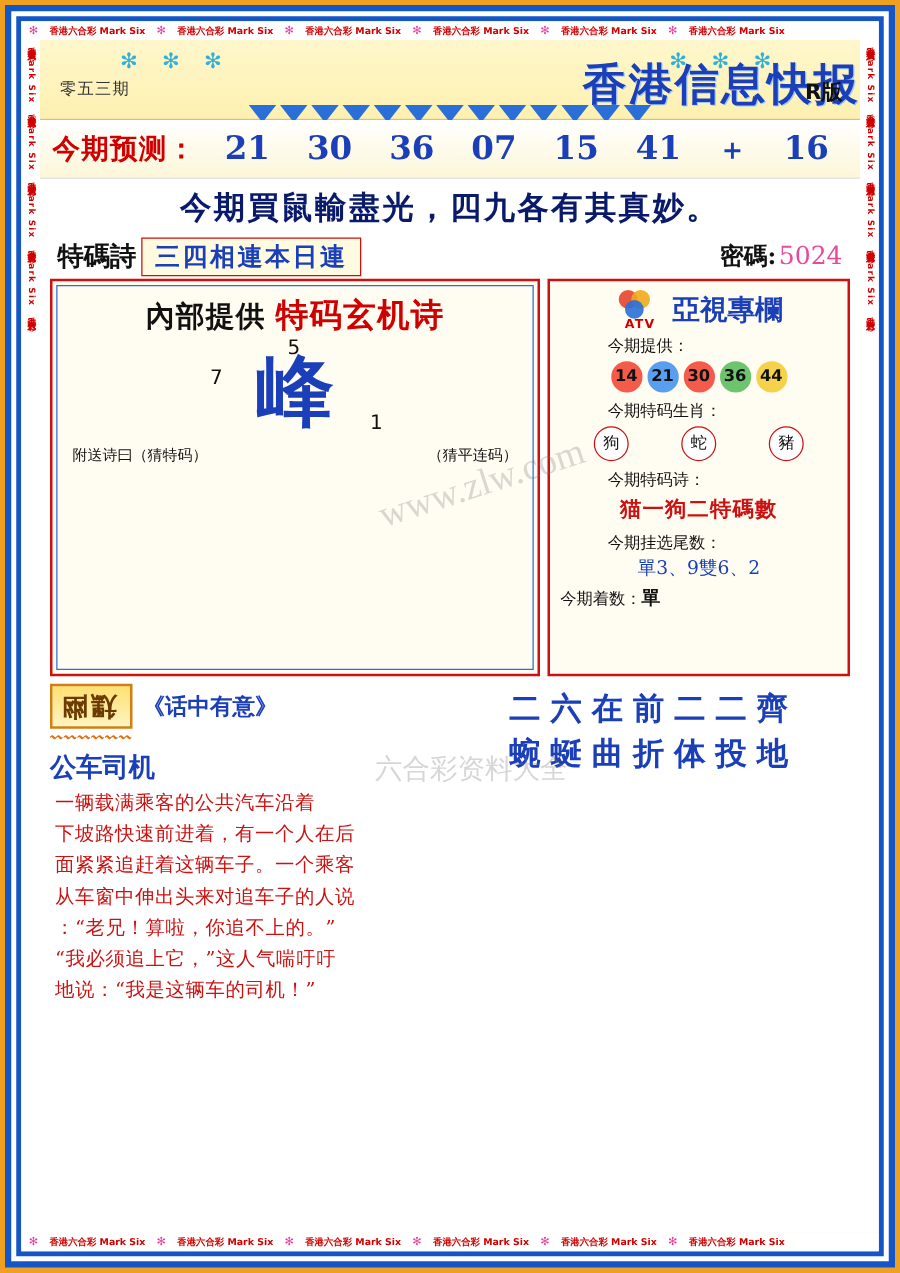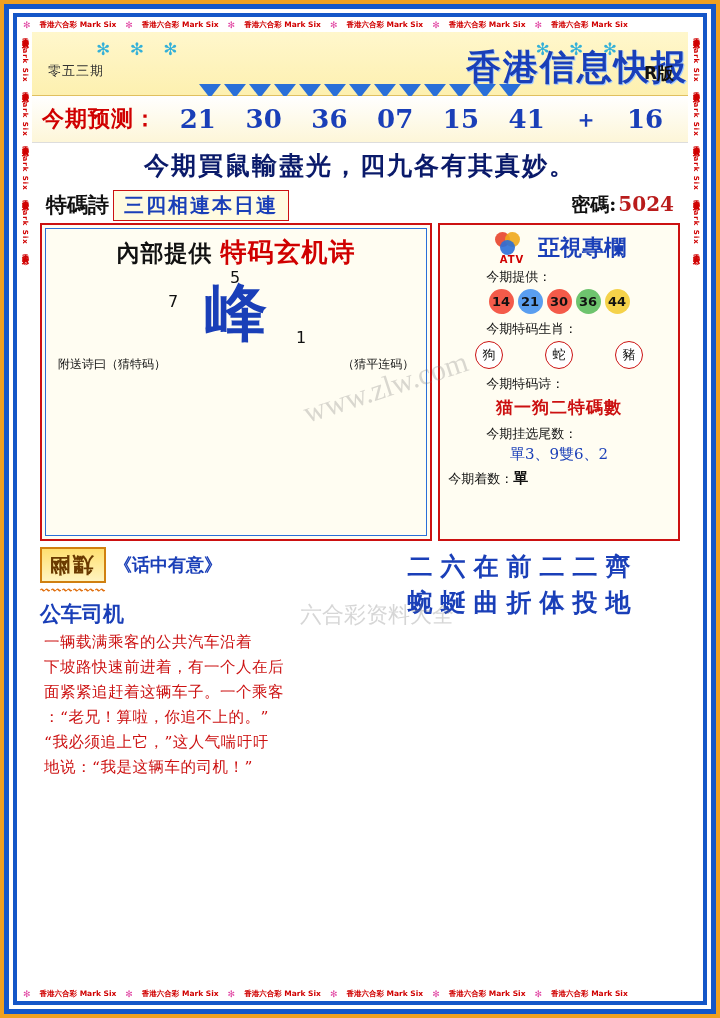--- a/index.html
+++ b/index.html
@@ -49,21 +49,21 @@
 
   
   .slogan{height:44px;display:flex;align-items:center;justify-content:center;font-family:"DejaVu Serif","Liberation Serif",serif;font-size:25px;font-weight:bold;color:#0a1a6a;letter-spacing:2px;background:#ffffff;}
 
   
   .coderow{height:36px;display:flex;align-items:center;padding:0 14px;background:#ffffff;}
   .code-tag{font-family:"DejaVu Serif","Liberation Serif",serif;font-size:21px;font-weight:bold;color:#111;margin-right:4px;}
   .code-box{border:1px solid #cc1111;background:#fffbe0;padding:1px 10px;font-family:"DejaVu Serif","Liberation Serif",serif;font-size:20px;font-weight:bold;color:#1a3fb8;letter-spacing:2px;}
   .code-right{margin-left:auto;display:flex;align-items:baseline;gap:2px;}
   .code-right .k{font-size:19px;font-weight:bold;color:#111;font-family:"DejaVu Serif","Liberation Serif",serif;}
-  .code-right .v{font-size:20px;font-weight:bold;color:#b91c1c;font-family:"DejaVu Serif","Liberation Serif",serif;}
+  .code-right .v{font-size:20px;font-weight:normal;color:#ec4899;font-family:"DejaVu Serif","Liberation Serif",serif;}
 
   
   .mid{display:flex;gap:6px;padding:0 8px;height:318px;}
   .panel-left{position:relative;flex:1 1 62%;border:2px solid #cc1111;background:#fffdf2;}
   .panel-left .inner{position:absolute;left:3px;top:3px;right:3px;bottom:3px;border:1px solid #2a6fd8;}
   .panel-right{position:relative;flex:1 1 38%;border:2px solid #cc1111;background:#fffdf2;}
 
   .pl-title{position:relative;padding-top:10px;text-align:center;}
   .pl-title .a{font-family:"DejaVu Serif","Liberation Serif",serif;font-size:23px;font-weight:bold;color:#111;letter-spacing:1px;}
   .pl-title .b{font-family:"DejaVu Serif","Liberation Serif",serif;font-size:26px;font-weight:bold;color:#d00000;letter-spacing:1px;margin-left:8px;}
@@ -271,20 +271,21 @@
         <div class="joke-head">
           <span class="joke-badge">幽默</span>
           <span class="joke-sub">《话中有意》</span>
         </div>
         <div class="joke-wave">〰〰〰〰〰〰</div>
         <div class="joke-title">公车司机</div>
         <div class="joke-body">
           <div>一辆载满乘客的公共汽车沿着</div>
           <div>下坡路快速前进着，有一个人在后</div>
           <div>面紧紧追赶着这辆车子。一个乘客</div>
+          <div>从车窗中伸出头来对追车子的人说</div>
           <div>：“老兄！算啦，你追不上的。”</div>
           <div>“我必须追上它，”这人气喘吁吁</div>
           <div>地说：“我是这辆车的司机！”</div>
         </div>
       </div>
       <div class="couplet">
         <div class="line">二六在前二二齊</div>
         <div class="line">蜿蜒曲折体投地</div>
       </div>
     </div>

